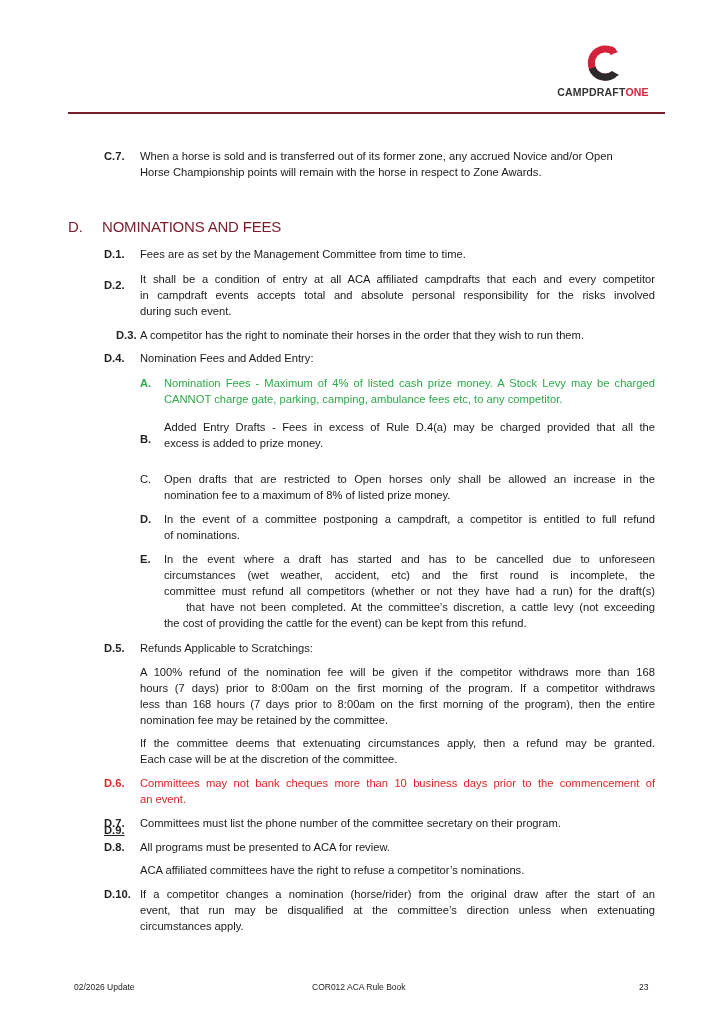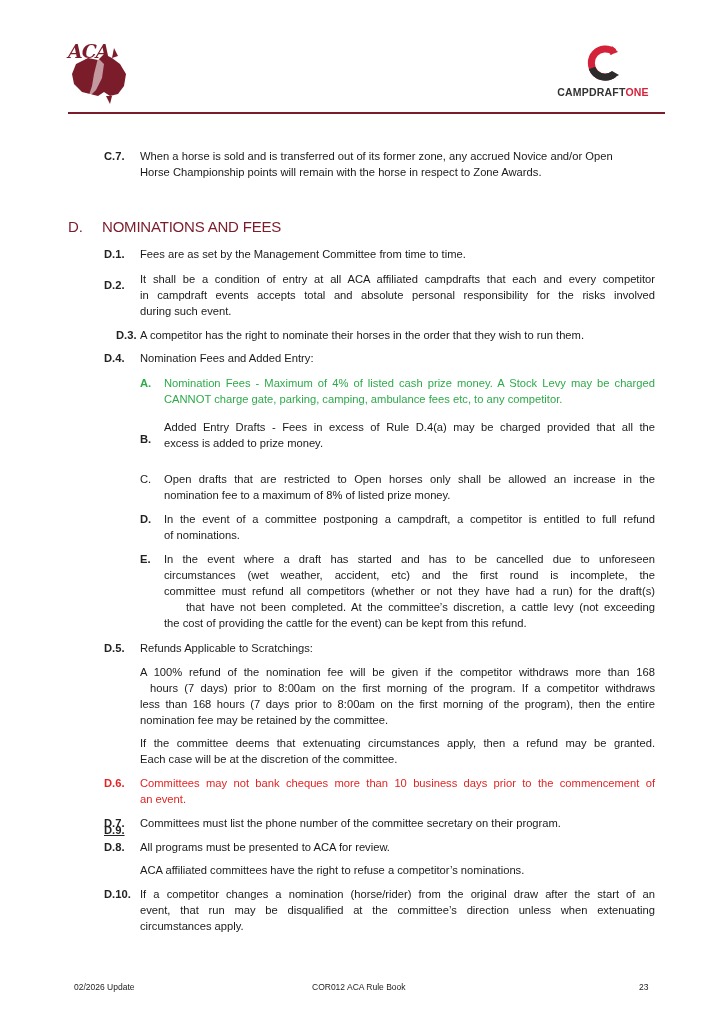--- a/index.html
+++ b/index.html
@@ -28,29 +28,20 @@
   .h-num { position:absolute; left:68px; top:218px; font-size:15px; color:#7b1c2a; }
   .h-title { position:absolute; left:102px; top:218px; font-size:15px; color:#7b1c2a; letter-spacing:-0.2px; }
 
   .footer { position:absolute; top:982px; font-size:8.5px; color:#222; }
 </style>
 </head>
 <body>
 
 <div class="page">
 
-  <div class="aca-logo">
-    <svg width="62" height="72" viewBox="0 0 62 72">
-      <path d="M8 26 L20 20 L30 22 L36 16 L44 20 L52 26 L58 36 L56 48 L50 56 L42 58 L36 54 L30 58 L22 56 L14 54 L6 46 L4 36 Z" fill="#7b1c2a"></path>
-      <path d="M30 20 L36 26 L34 40 L28 52 L20 60 L24 48 L26 36 Z" fill="#ffffff" opacity="0.55"></path>
-      <path d="M38 58 L42 66 L44 58 Z" fill="#7b1c2a"></path>
-      <path d="M46 10 L50 18 L44 20 Z" fill="#7b1c2a"></path>
-    </svg>
-    <span class="aca-text">ACA</span>
-  </div>
 
   <div class="cd-logo">
     <svg width="34" height="38" viewBox="0 0 34 38">
       <path d="M28 8 A14 14 0 1 0 28 30" fill="none" stroke="#d4223a" stroke-width="7"></path>
       <path d="M6 24 A14 14 0 0 0 28 30" fill="none" stroke="#2b2b2b" stroke-width="7"></path>
       <path d="M26 2 L32 8 L24 11 Z" fill="#d4223a"></path>
       <path d="M26 27 L33 31 L26 35 Z" fill="#2b2b2b"></path>
     </svg>
     <div class="cd-word"><span>CAMPDRAFT</span><span class="one">ONE</span></div>
   </div>
@@ -110,21 +101,21 @@
     <div style="text-align-last:justify;">circumstances (wet weather, accident, etc) and the first round is incomplete, the</div>
     <div style="text-align-last:justify;">committee must refund all competitors (whether or not they have had a run) for the draft(s)</div>
     <div style="text-align-last:justify;margin-left:22px;">that have not been completed. At the committee’s discretion, a cattle levy (not exceeding</div>
     <div>the cost of providing the cattle for the event) can be kept from this refund.</div>
   </div>
 
   <div class="num" style="left:104px;top:640px;">D.5.</div>
   <div class="txt" style="left:140px;top:640px;">Refunds Applicable to Scratchings:</div>
   <div class="para" style="left:140px;top:664px;width:515px;">
     <div style="text-align-last:justify;">A 100% refund of the nomination fee will be given if the competitor withdraws more than 168</div>
-    <div style="text-align-last:justify;margin-left:10px;">hours (7 days) prior to 8:00am on the first morning of the program. If a competitor withdraws</div>
+    <div style="text-align-last:justify;">hours (7 days) prior to 8:00am on the first morning of the program. If a competitor withdraws</div>
     <div style="text-align-last:justify;">less than 168 hours (7 days prior to 8:00am on the first morning of the program), then the entire</div>
     <div>nomination fee may be retained by the committee.</div>
   </div>
   <div class="para" style="left:140px;top:735px;width:515px;">
     <div style="text-align-last:justify;">If the committee deems that extenuating circumstances apply, then a refund may be granted.</div>
     <div>Each case will be at the discretion of the committee.</div>
   </div>
 
   <div class="num red" style="left:104px;top:775px;">D.6.</div>
   <div class="para red" style="left:140px;top:775px;width:515px;">

